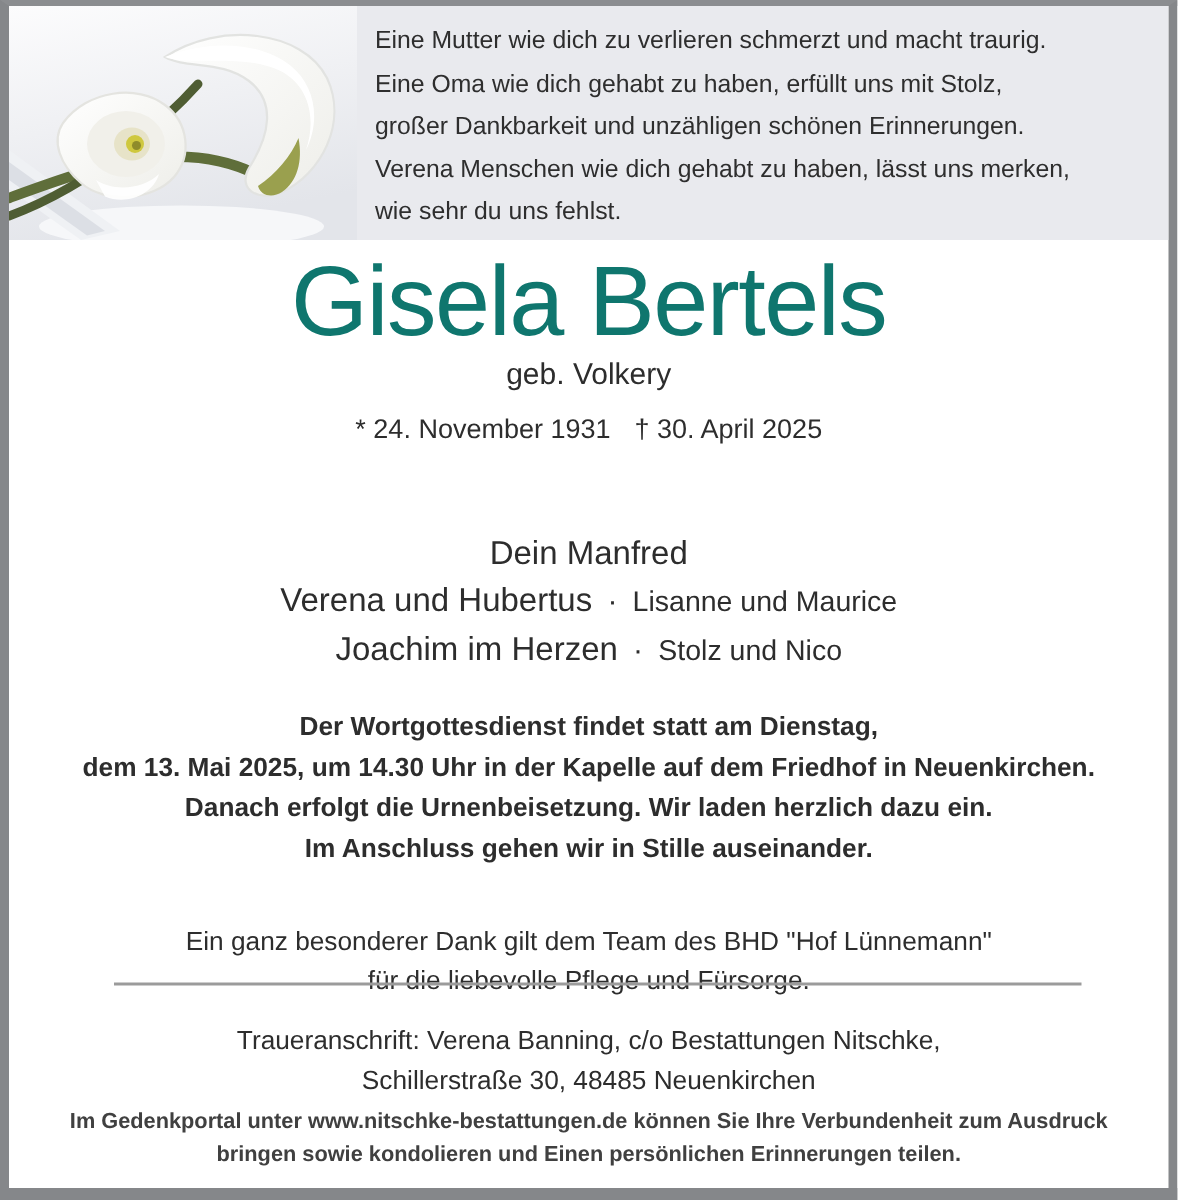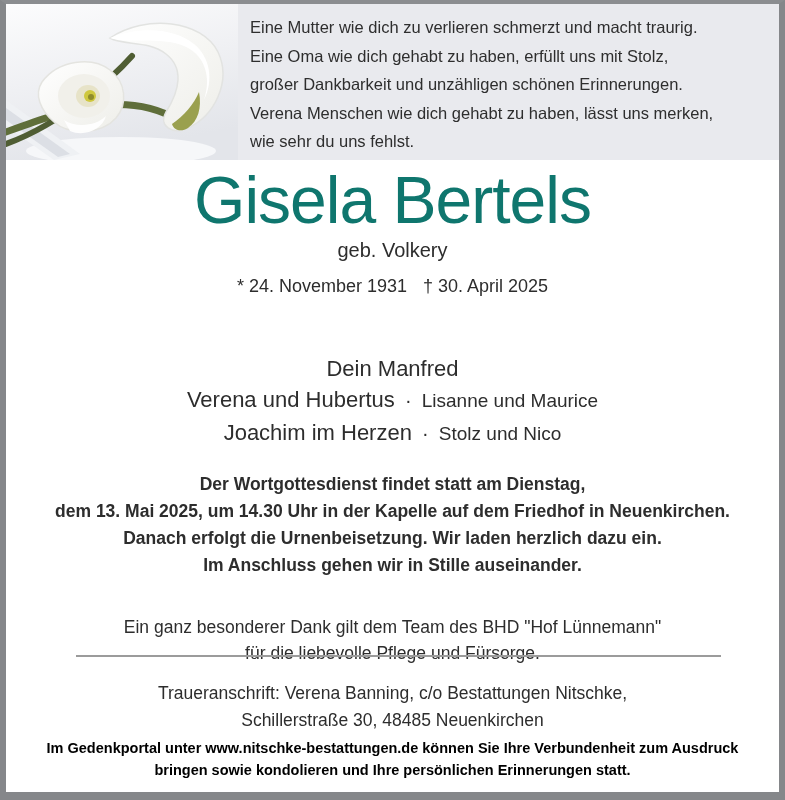--- a/index.html
+++ b/index.html
@@ -39,21 +39,21 @@
   .family1   { top: 382px; font-size: 22px; line-height: 28px; }
   .family2   { top: 415px; font-size: 22px; line-height: 28px; }
   .family-sub { font-size: 19px; }
   .family-sep { font-size: 20px; padding: 0 4px; }
   .service   { top: 467px; font-size: 17.5px; line-height: 27px; font-weight: bold; }
   .thanks    { top: 591px; font-size: 17.5px; line-height: 26px; margin-top: 19px; }
   .rule      { position: absolute; top: 651px; left: 70px; width: 645px;
                border-top: 2px solid #9b9b9b; }
   .address   { top: 676px; font-size: 17.5px; line-height: 27px; }
   .footer    { top: 733px; font-size: 14.5px; line-height: 22px;
-               font-weight: bold; color: #000000; }
+               font-weight: bold; color: #404040; }
 </style>
 </head>
 <body>
 
 <div class="page">
 
   <div class="header-band">
     <div class="photo">
       <svg viewBox="0 0 232 156" xmlns="http://www.w3.org/2000/svg">
         <defs>
@@ -128,16 +128,16 @@
 
   <div class="rule"></div>
 
   <div class="block address">
     <div>Traueranschrift: Verena Banning, c/o Bestattungen Nitschke,</div>
     <div>Schillerstraße 30, 48485 Neuenkirchen</div>
   </div>
 
   <div class="block footer">
     <div><span>Im Gedenkportal unter </span><span>www.nitschke-bestattungen.de</span><span> können Sie Ihre Verbundenheit zum Ausdruck</span></div>
-    <div>bringen sowie kondolieren und Ihre persönlichen Erinnerungen statt.</div>
+    <div>bringen sowie kondolieren und Einen persönlichen Erinnerungen teilen.</div>
   </div>
 
 </div>
 
 </body></html>

